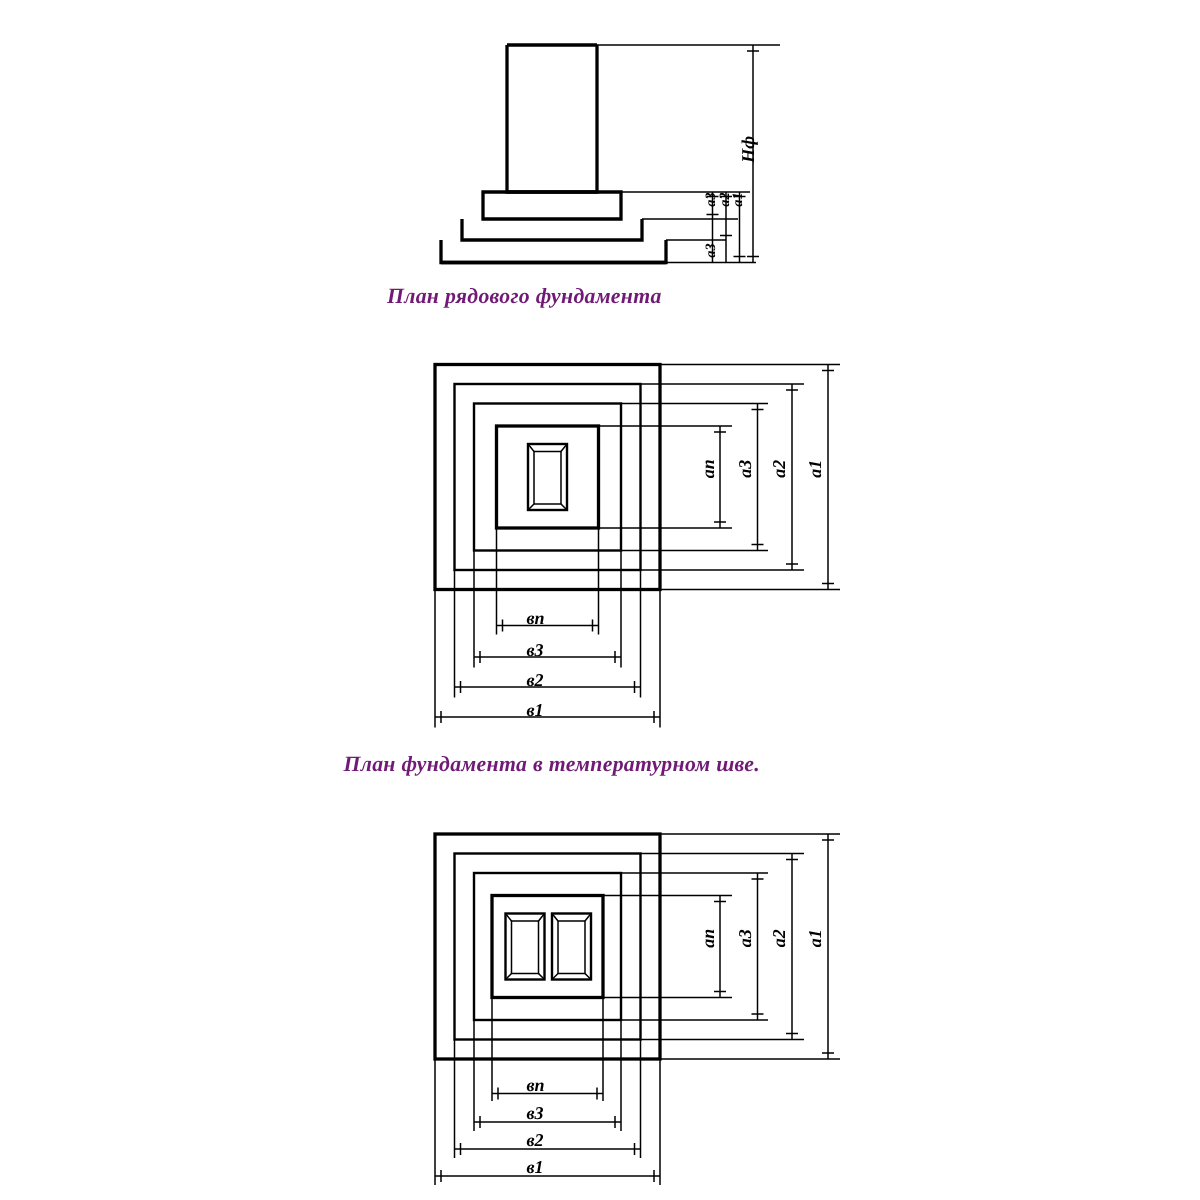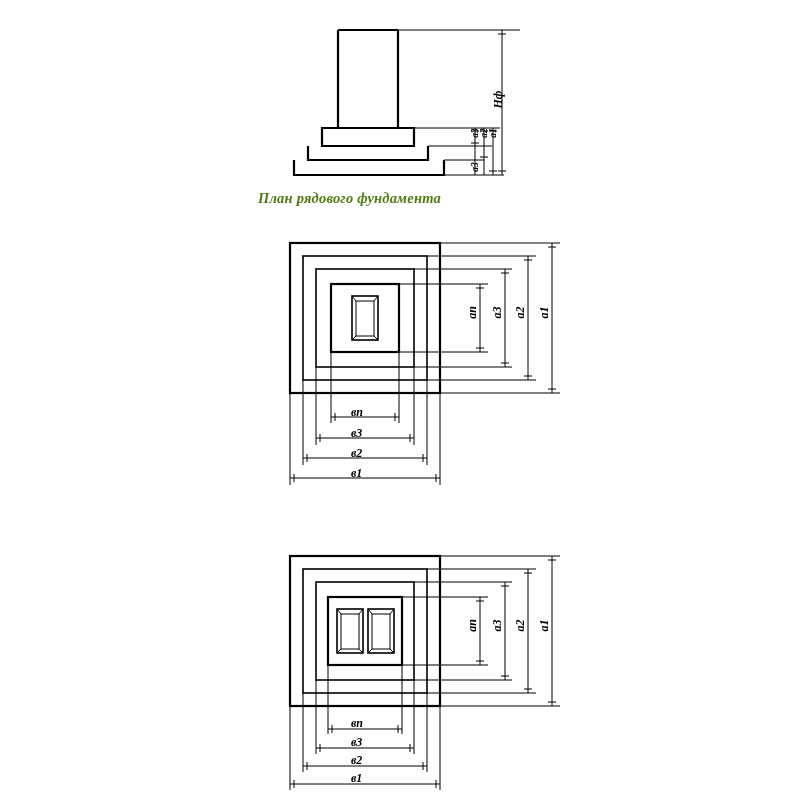--- a/index.html
+++ b/index.html
@@ -28,21 +28,21 @@
   }
   .thick { stroke-width: 2.2; }
   .med   { stroke-width: 1.6; }
   .thin  { stroke-width: 1.0; }
   .caption {
     position: absolute;
     font-family: "Liberation Serif", serif;
     font-style: italic;
     font-weight: bold;
     font-size: 14.5px;
-    color: #4d7c0f;
+    color: #701a75;
     white-space: nowrap;
     letter-spacing: 0.2px;
   }
   .dimlabel {
     position: absolute;
     font-family: "Liberation Serif", serif;
     font-style: italic;
     font-weight: bold;
     font-size: 12px;
     color: #000000;
@@ -192,20 +192,21 @@
 
       <path class="ln thin" d="M294,780 L294,788 M436,780 L436,788"></path>
       <path class="ln thin" d="M307,762 L307,770 M423,762 L423,770"></path>
       <path class="ln thin" d="M320,744 L320,752 M410,744 L410,752"></path>
       <path class="ln thin" d="M332,725 L332,733 M398,725 L398,733"></path>
     </g>
   </svg>
 
   <div class="caption" style="left:258px; top:190px;">План рядового фундамента</div>
 
+  <div class="caption" style="left:229px; top:502px;">План фундамента в температурном шве.</div>
 
   <div class="dimlabel vert" style="left:490px; top:92px;">Нф</div>
   <div class="dimlabel vert tiny" style="left:470px; top:128px;">а3</div>
   <div class="dimlabel vert tiny" style="left:479px; top:128px;">а2</div>
   <div class="dimlabel vert tiny" style="left:488px; top:128px;">а1</div>
   <div class="dimlabel vert tiny" style="left:470px; top:162px;">а3</div>
 
   <div class="dimlabel vert" style="left:466px; top:305px;">ап</div>
   <div class="dimlabel vert" style="left:491px; top:305px;">а3</div>
   <div class="dimlabel vert" style="left:514px; top:305px;">а2</div>

